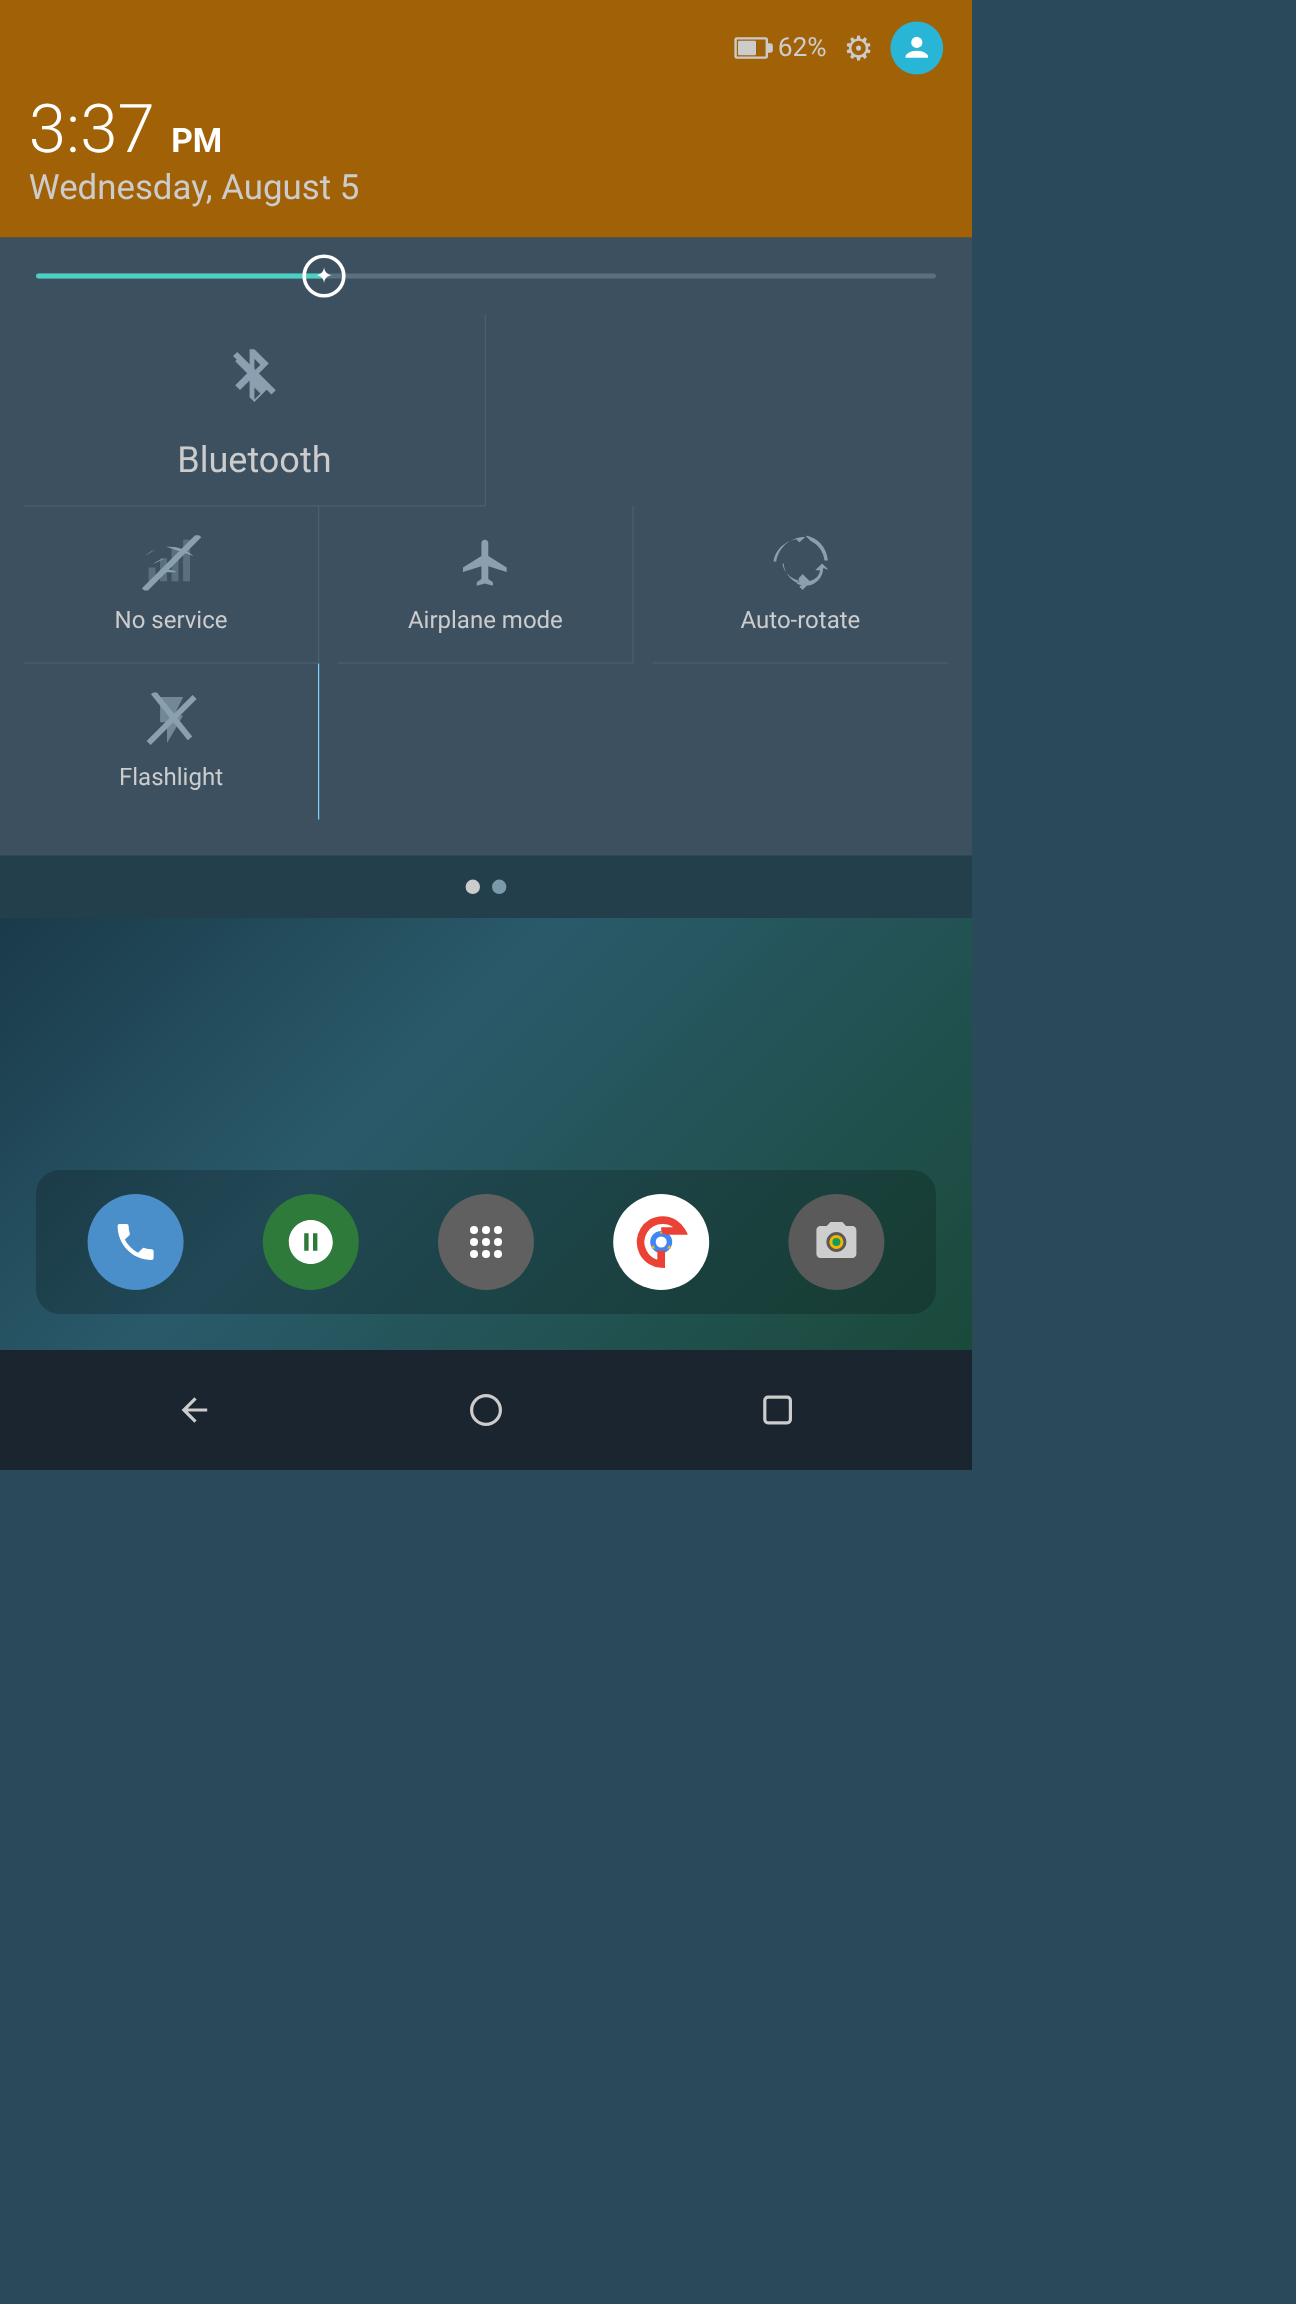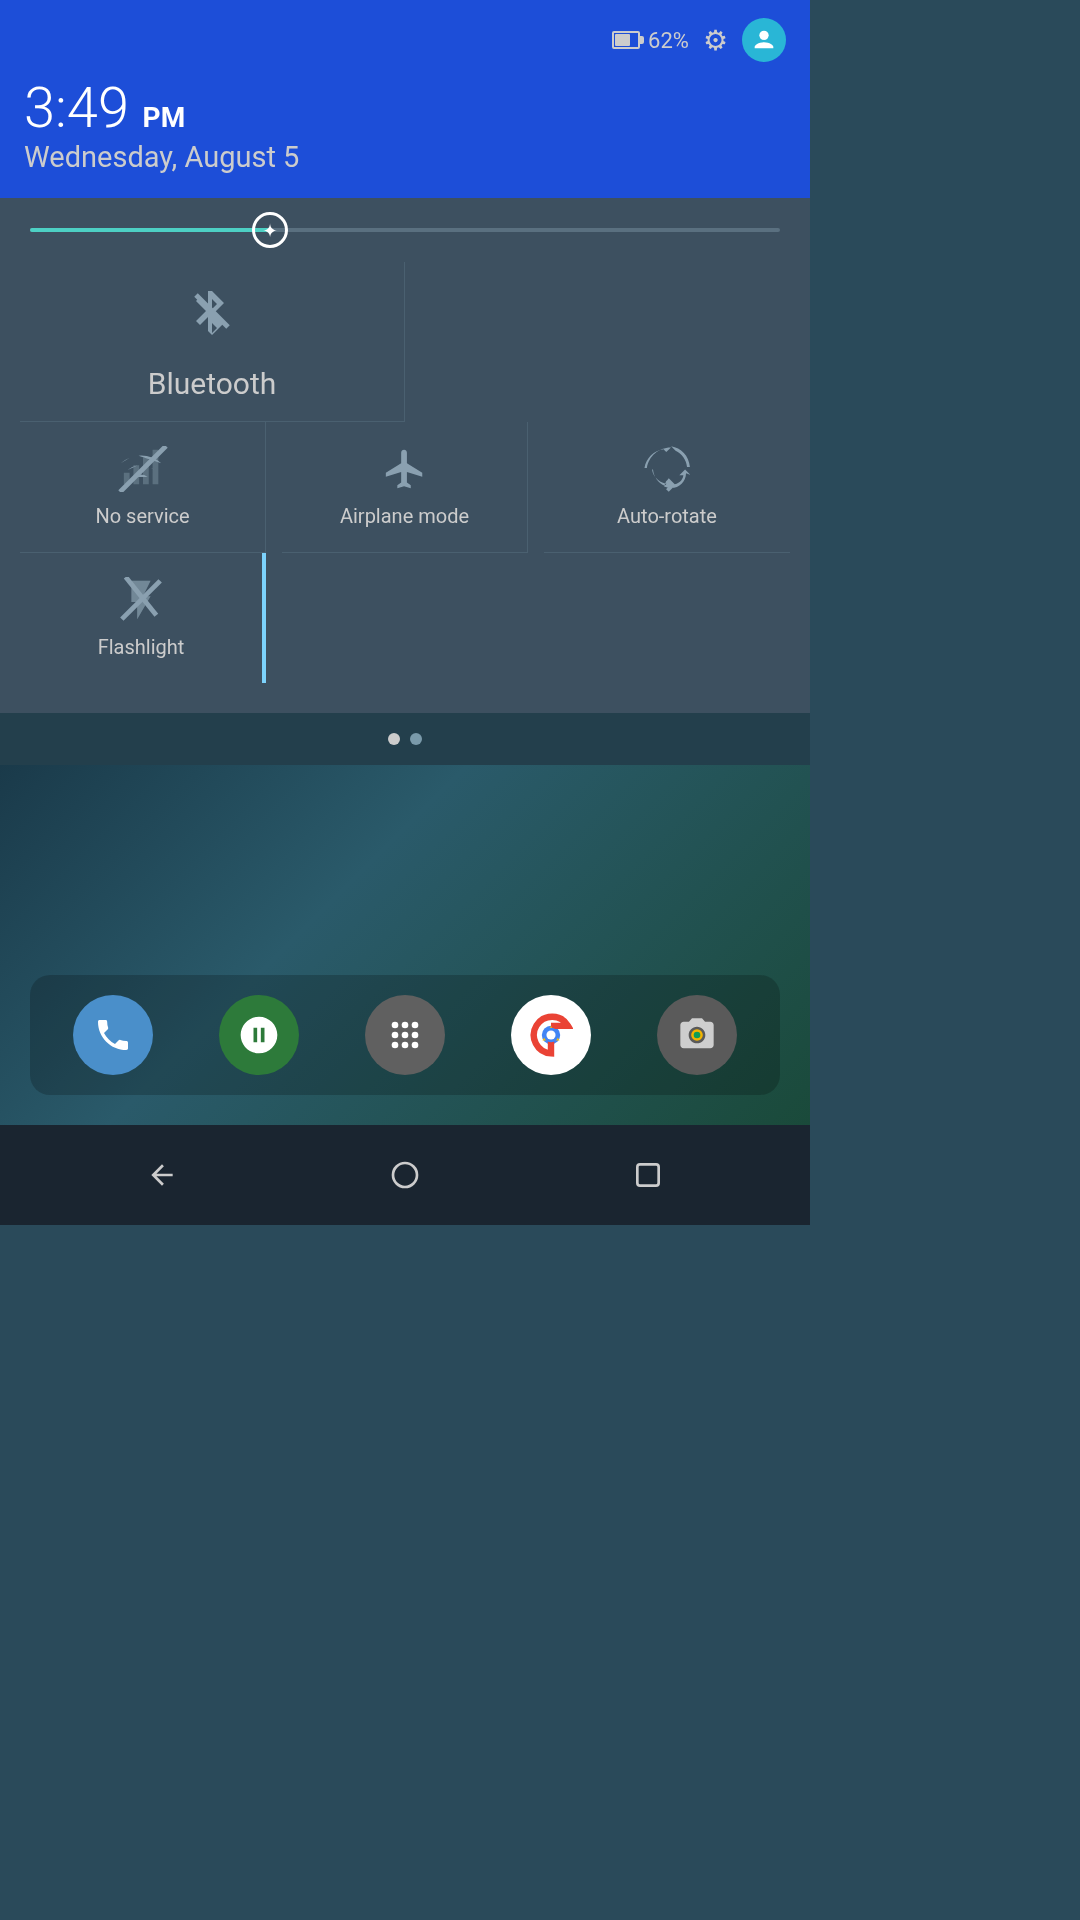--- a/index.html
+++ b/index.html
@@ -8,21 +8,21 @@
       width: 810px;
       height: 1920px;
       background: #2a4a5a;
       font-family: 'Roboto', Arial, sans-serif;
       overflow: hidden;
       position: relative;
     }
 
     
     .status-bar {
-      background: #1d4ed8;
+      background: #a16207;
       padding: 18px 24px 24px 24px;
       display: flex;
       flex-direction: column;
     }
 
     .status-top {
       display: flex;
       justify-content: flex-end;
       align-items: center;
       gap: 14px;
@@ -346,21 +346,21 @@
     <div class="settings-icon">⚙</div>
     <div class="avatar">
       <svg width="28" height="28" viewBox="0 0 24 24" fill="white">
         <circle cx="12" cy="8" r="4"></circle>
         <path d="M12 14c-5 0-8 2.5-8 4v1h16v-1c0-1.5-3-4-8-4z"></path>
       </svg>
     </div>
   </div>
   <div class="time-display">
     <div class="time-main">
-      <span>3:49</span> <span class="ampm">PM</span>
+      <span>3:37</span> <span class="ampm">PM</span>
     </div>
     <div class="date-display">Wednesday, August 5</div>
   </div>
 </div>
 
 <div class="quick-settings">
 
   <div class="brightness-row">
     <div class="brightness-slider">
       <div class="brightness-fill"></div>
@@ -409,21 +409,21 @@
       <div class="toggle-tile-icon">
         <svg width="46" height="46" viewBox="0 0 24 24" fill="#8aa0b0">
           <path d="M16.48 2.52c3.27 1.55 5.61 4.72 5.97 8.48h1.5C23.44 4.84 19.29.99 14.14.1L16.48 2.52zm-6.25-.77c-5.01.67-9.15 4.6-9.98 9.7H1.5c.9-6.07 6.16-10.7 12.4-10.7h.18L11.63 3.1c-.47-.38-.94-.76-1.4-1.35zm14.21 13.5l-3-3-3 3 2.1.01c-.33 2.7-2.64 4.75-5.52 4.75-1.02 0-1.97-.27-2.75-.75L10.38 21c1.15.6 2.43.96 3.81.96 4.28 0 7.73-3.46 7.73-7.73l2.52 1zm-13.77 5.48c-3.27-1.55-5.61-4.72-5.97-8.48H4.2C4.56 16.16 8.71 20 13.86 20l-2.34 2.52c.47.37.94.75 1.4 1.34l3.5-3.5-3.5-3.5c-.46.59-.93 1.17-1.4 1.55L10.67 20.73z"></path>
         </svg>
       </div>
       <span class="toggle-tile-label">Auto-rotate</span>
     </div>
   </div>
 
   <div class="toggle-grid-3">
-    <div class="toggle-tile" style="border-right:4px solid #7dd3fc;">
+    <div class="toggle-tile" style="border-right:1px solid #7dd3fc;">
       <div class="toggle-tile-icon">
         <svg width="46" height="46" viewBox="0 0 24 24" fill="#8aa0b0">
           <path d="M7 2v11h3v9l7-12h-4l4-8z" opacity="0.5"></path>
           <line x1="4" y1="0" x2="20" y2="20" stroke="#8aa0b0" stroke-width="2.5"></line>
         </svg>
         <svg width="46" height="46" viewBox="0 0 24 24" fill="none" style="margin-top:-46px;">
           <path d="M7 2v11h3v9l7-12h-4l4-8H7z" fill="#8aa0b0" opacity="0.4"></path>
           <line x1="2" y1="22" x2="22" y2="2" stroke="#8aa0b0" stroke-width="2.5"></line>
         </svg>
       </div>

